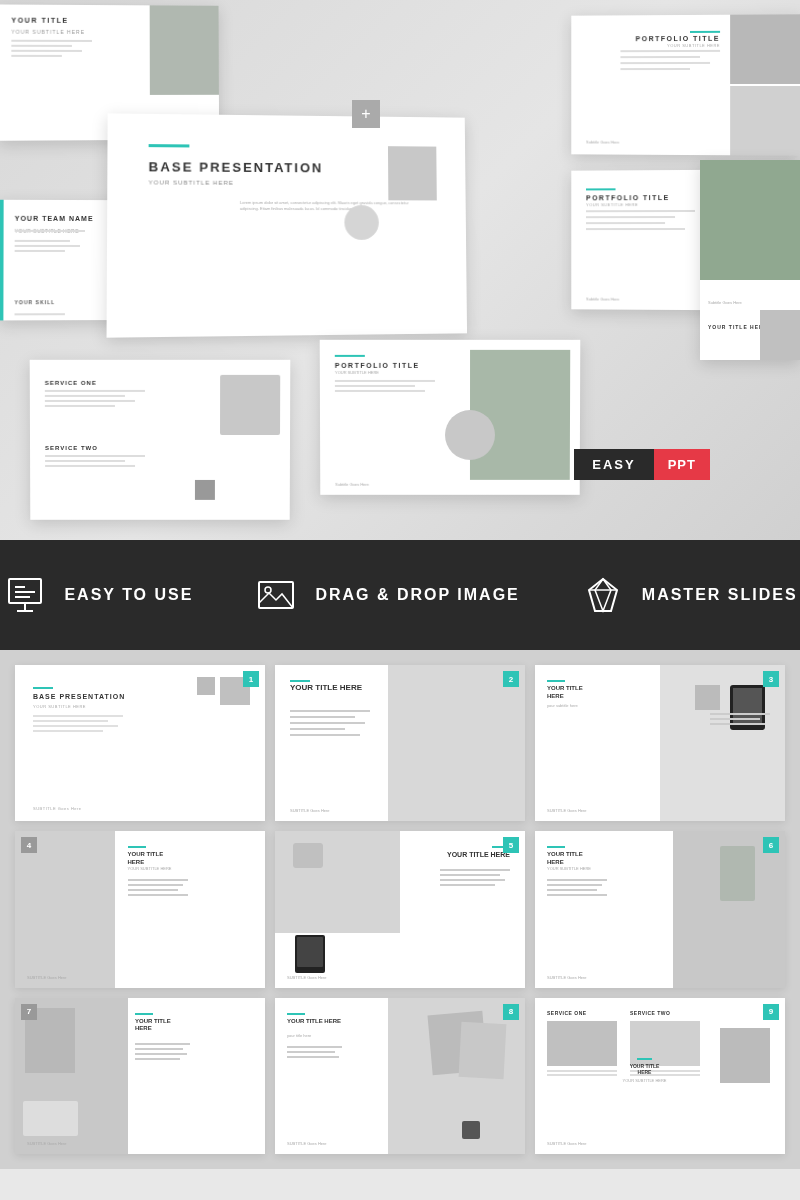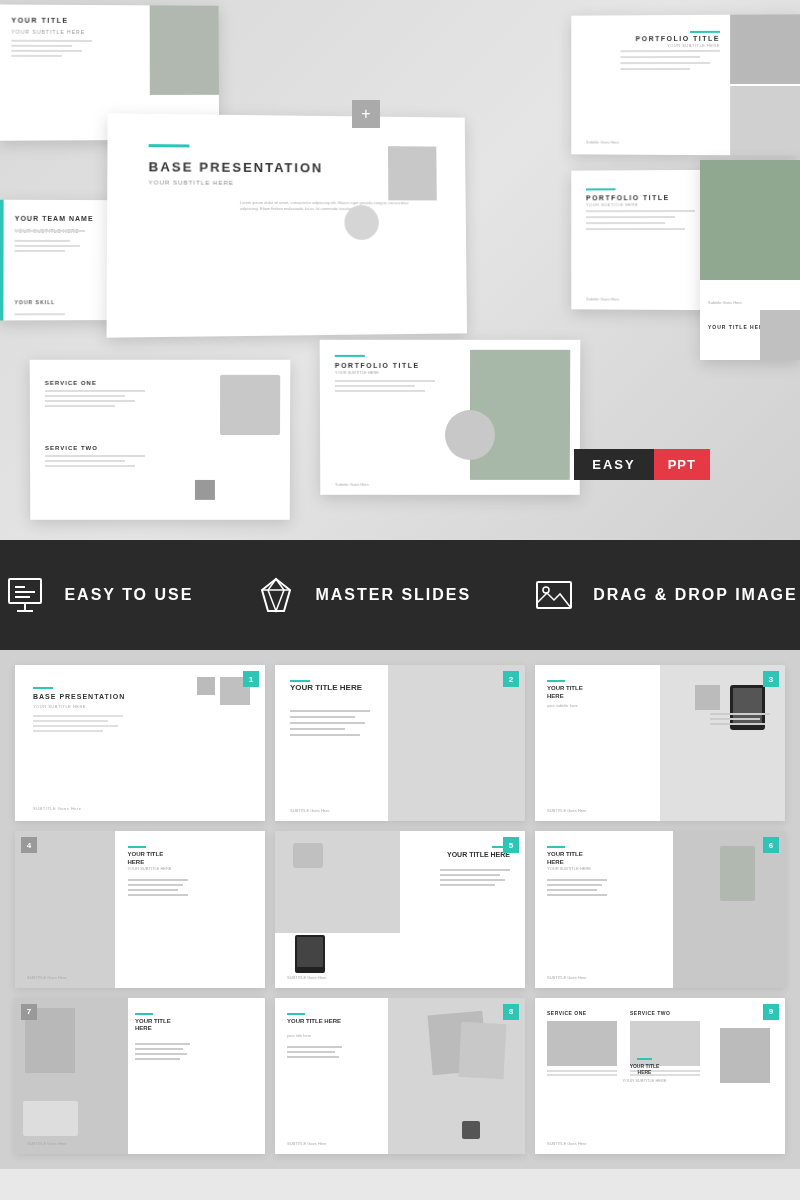--- a/index.html
+++ b/index.html
@@ -1194,37 +1194,37 @@
         <line x1="10" y1="17" x2="30" y2="17" stroke="white" stroke-width="2"></line>
         <line x1="10" y1="22" x2="25" y2="22" stroke="white" stroke-width="2"></line>
       </svg>
     </div>
     <span class="feature-label">EASY TO USE</span>
   </div>
 
   <div class="feature-item">
     <div class="feature-icon">
       <svg viewBox="0 0 40 40" fill="none" xmlns="http://www.w3.org/2000/svg">
+        <rect x="3" y="7" width="34" height="26" rx="1" stroke="white" stroke-width="2" fill="none"></rect>
+        <circle cx="12" cy="15" r="3" stroke="white" stroke-width="1.5" fill="none"></circle>
+        <polyline points="3,28 13,18 20,25 26,19 37,33" stroke="white" stroke-width="1.5" fill="none"></polyline>
+      </svg>
+    </div>
+    <span class="feature-label">DRAG &amp; DROP IMAGE</span>
+  </div>
+
+  <div class="feature-item">
+    <div class="feature-icon">
+      <svg viewBox="0 0 40 40" fill="none" xmlns="http://www.w3.org/2000/svg">
         <polygon points="20,4 34,15 28,36 12,36 6,15" stroke="white" stroke-width="2" fill="none"></polygon>
         <polygon points="20,4 28,15 20,36 12,15" stroke="white" stroke-width="1.5" fill="none"></polygon>
         <line x1="6" y1="15" x2="34" y2="15" stroke="white" stroke-width="1.5"></line>
       </svg>
     </div>
     <span class="feature-label">MASTER SLIDES</span>
-  </div>
-
-  <div class="feature-item">
-    <div class="feature-icon">
-      <svg viewBox="0 0 40 40" fill="none" xmlns="http://www.w3.org/2000/svg">
-        <rect x="3" y="7" width="34" height="26" rx="1" stroke="white" stroke-width="2" fill="none"></rect>
-        <circle cx="12" cy="15" r="3" stroke="white" stroke-width="1.5" fill="none"></circle>
-        <polyline points="3,28 13,18 20,25 26,19 37,33" stroke="white" stroke-width="1.5" fill="none"></polyline>
-      </svg>
-    </div>
-    <span class="feature-label">DRAG &amp; DROP IMAGE</span>
   </div>
 
 </div>
 
 <div class="thumbnails-section">
 
   <div class="thumb thumb1">
     <div class="thumb-number">1</div>
     <div class="t1-accent"></div>
     <div class="t1-title">BASE PRESENTATION</div>

